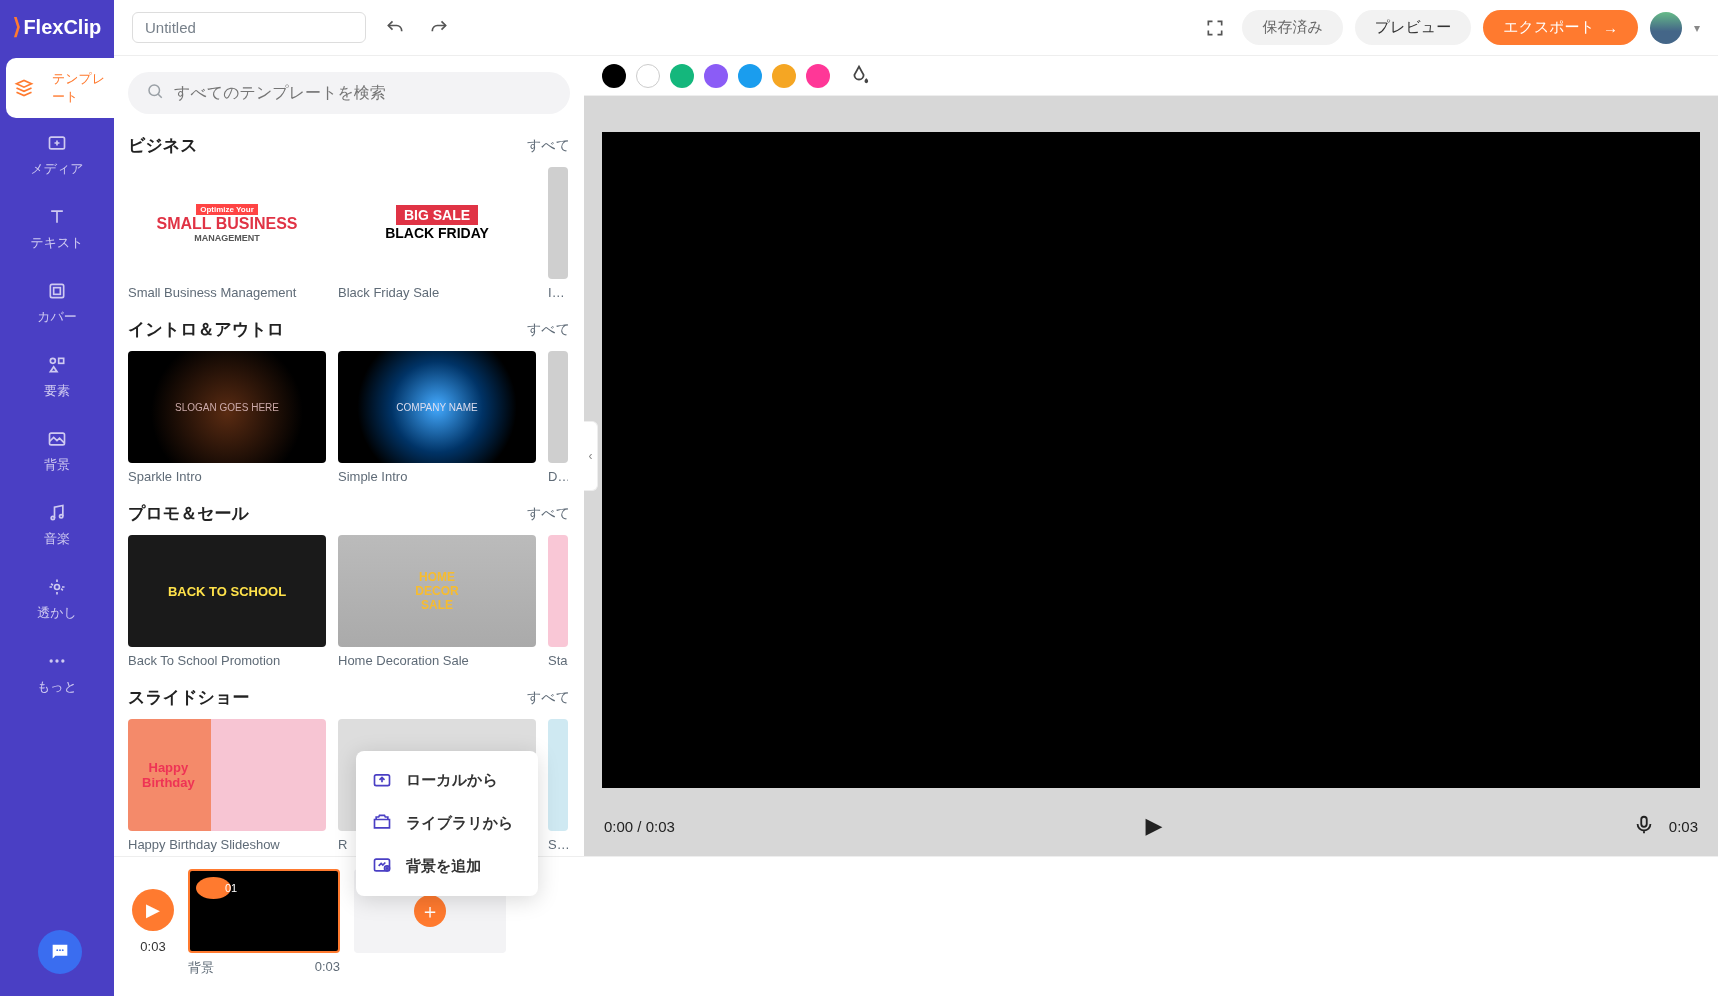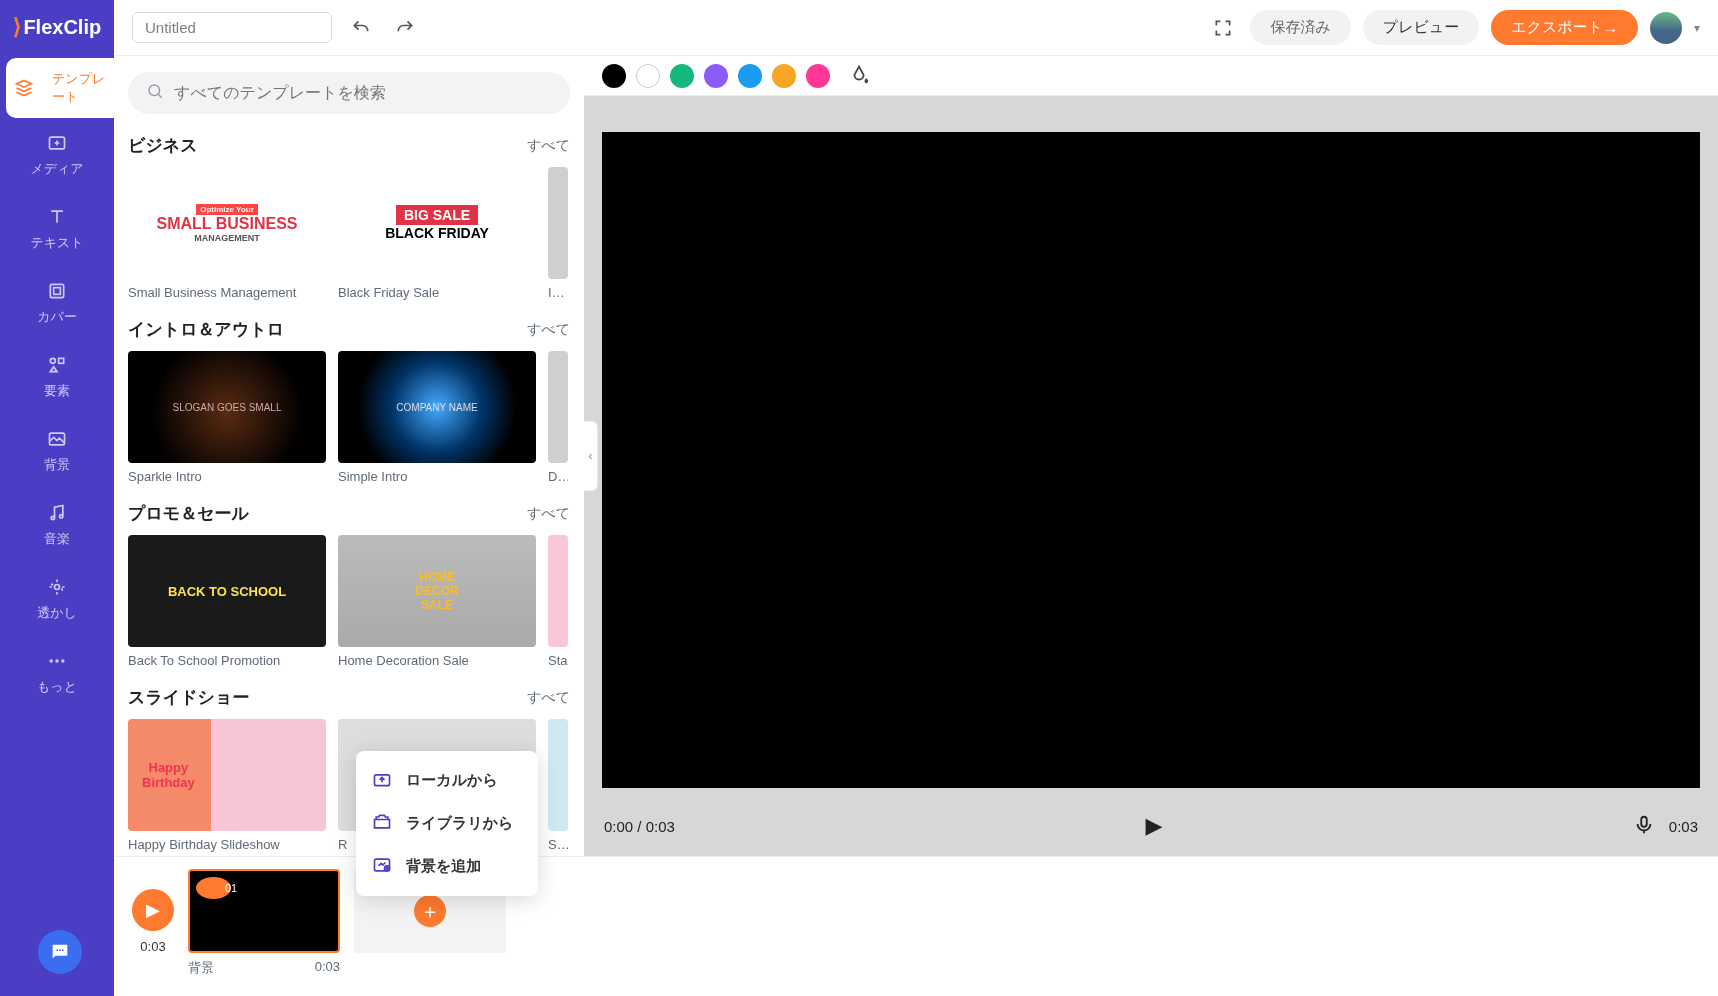--- a/index.html
+++ b/index.html
@@ -7,27 +7,27 @@
 .app { display: flex; height: 100%; }
 .sidebar { width: 114px; background: #4a3fc4; display: flex; flex-direction: column; align-items: center; padding-top: 0; position: relative; }
 .logo { padding: 14px 10px 18px; color: #fff; display: flex; align-items: center; gap: 2px; font-weight: 700; font-size: 20px; }
 .logo-mark { color: #ff7a2f; font-weight: 800; font-size: 22px; }
 .sidebar-item { width: 100%; padding: 14px 6px; display: flex; flex-direction: column; align-items: center; gap: 6px; cursor: pointer; color: #cfcaf1; font-size: 13px; }
 .sidebar-item.active { background: #fff; color: #ff7a2f; border-radius: 10px 0 0 10px; margin-left: 6px; width: calc(100% - 6px); display: flex; flex-direction: row; align-items: center; gap: 18px; padding: 12px 8px; justify-content: flex-start; }
 .sidebar-item .icon { width: 22px; height: 22px; display:flex; align-items:center; justify-content:center; }
 .chat-fab { position: absolute; bottom: 22px; left: 38px; width: 44px; height: 44px; border-radius: 50%; background: #3a6df0; display:flex; align-items:center; justify-content:center; color:#fff; }
 .main { flex: 1; display: flex; flex-direction: column; }
 .topbar { height: 56px; display: flex; align-items: center; padding: 0 18px; gap: 14px; border-bottom: 1px solid #eee; }
-.title-input { border: 1px solid #ddd; border-radius: 6px; padding: 6px 12px; font-size: 15px; color: #77808a; width: 200px; }
+.title-input { border: 1px solid #ddd; border-radius: 6px; padding: 6px 12px; font-size: 15px; color: #77808a; width: 234px; }
 .tb-icon { width: 30px; height: 30px; display:flex; align-items:center; justify-content:center; color:#555; cursor:pointer; }
 .topbar-right { margin-left: auto; display: flex; align-items: center; gap: 12px; }
 .btn-pill { padding: 8px 20px; border-radius: 999px; font-size: 15px; cursor:pointer; border:none; }
 .btn-ghost { background: #f2f2f2; color: #666; }
 .btn-light { background: #f2f2f2; color: #333; }
-.btn-export { background: #ff7a2f; color: #fff; display:flex; align-items:center; }
+.btn-export { background: #ff7a2f; color: #fff; display:flex; align-items:center; gap:8px; }
 .avatar { width: 32px; height: 32px; border-radius: 50%; background: linear-gradient(#6b8,#468 60%); }
 .chev { color:#888; font-size:12px; }
 .content { flex:1; display:flex; min-height:0; }
 .panel { width: 470px; background: #fff; padding: 16px 14px 0 14px; position: relative; display:flex; flex-direction:column; }
 .search-wrap { background: #f3f3f5; border-radius: 26px; display:flex; align-items:center; padding: 10px 18px; gap:10px; color:#9aa0a6; }
 .search-input { border:none; background:transparent; flex:1; font-size:16px; color:#555; outline:none; }
 .panel-scroll { flex:1; overflow:hidden; margin-top:14px; }
 .section-head { display:flex; justify-content:space-between; align-items:center; padding: 6px 0 10px; }
 .section-title { font-size:17px; font-weight:600; color:#222; }
 .section-all { font-size:14px; color:#5f6b77; cursor:pointer; }
@@ -252,21 +252,21 @@
             </div>
           </div>
 
           <div class="section-head" style="margin-top:12px;">
             <span class="section-title">イントロ＆アウトロ</span>
             <span class="section-all">すべて</span>
           </div>
           <div class="cards-row">
             <div class="card">
               <div class="thumb th-intro1">
-                  <span>SLOGAN GOES SMALL</span>
+                  <span>SLOGAN GOES HERE</span>
                 </div>
               <span class="card-label">Sparkle Intro</span>
             </div>
             <div class="card">
               <div class="thumb th-intro2">
                   <span>COMPANY NAME</span>
                 </div>
               <span class="card-label">Simple Intro</span>
             </div>
             <div class="card partial">

